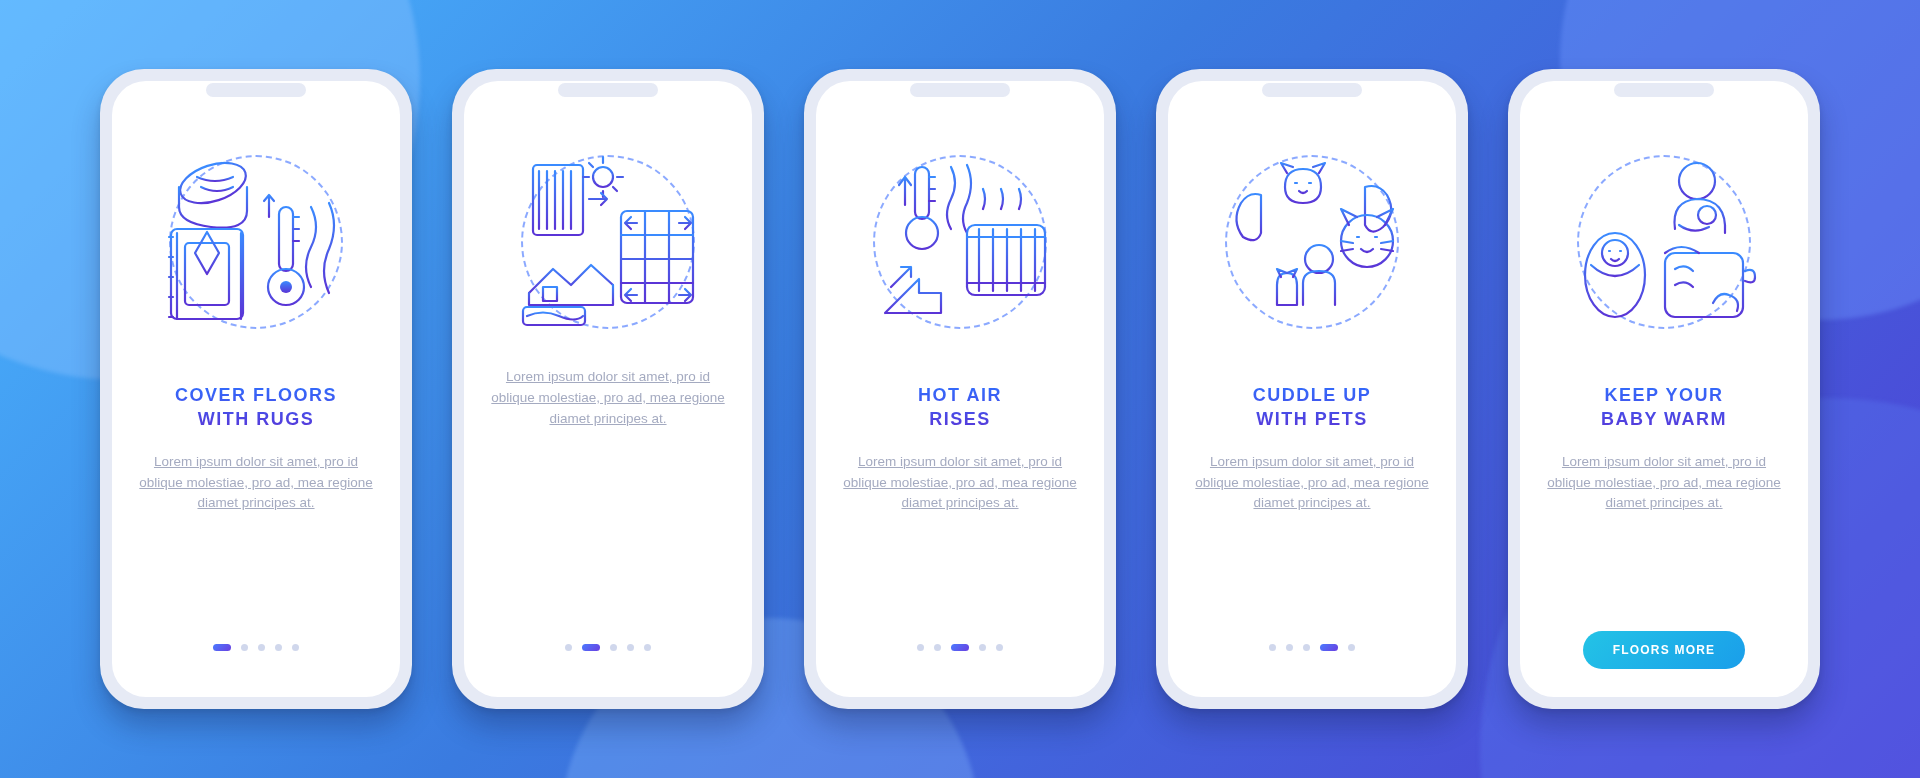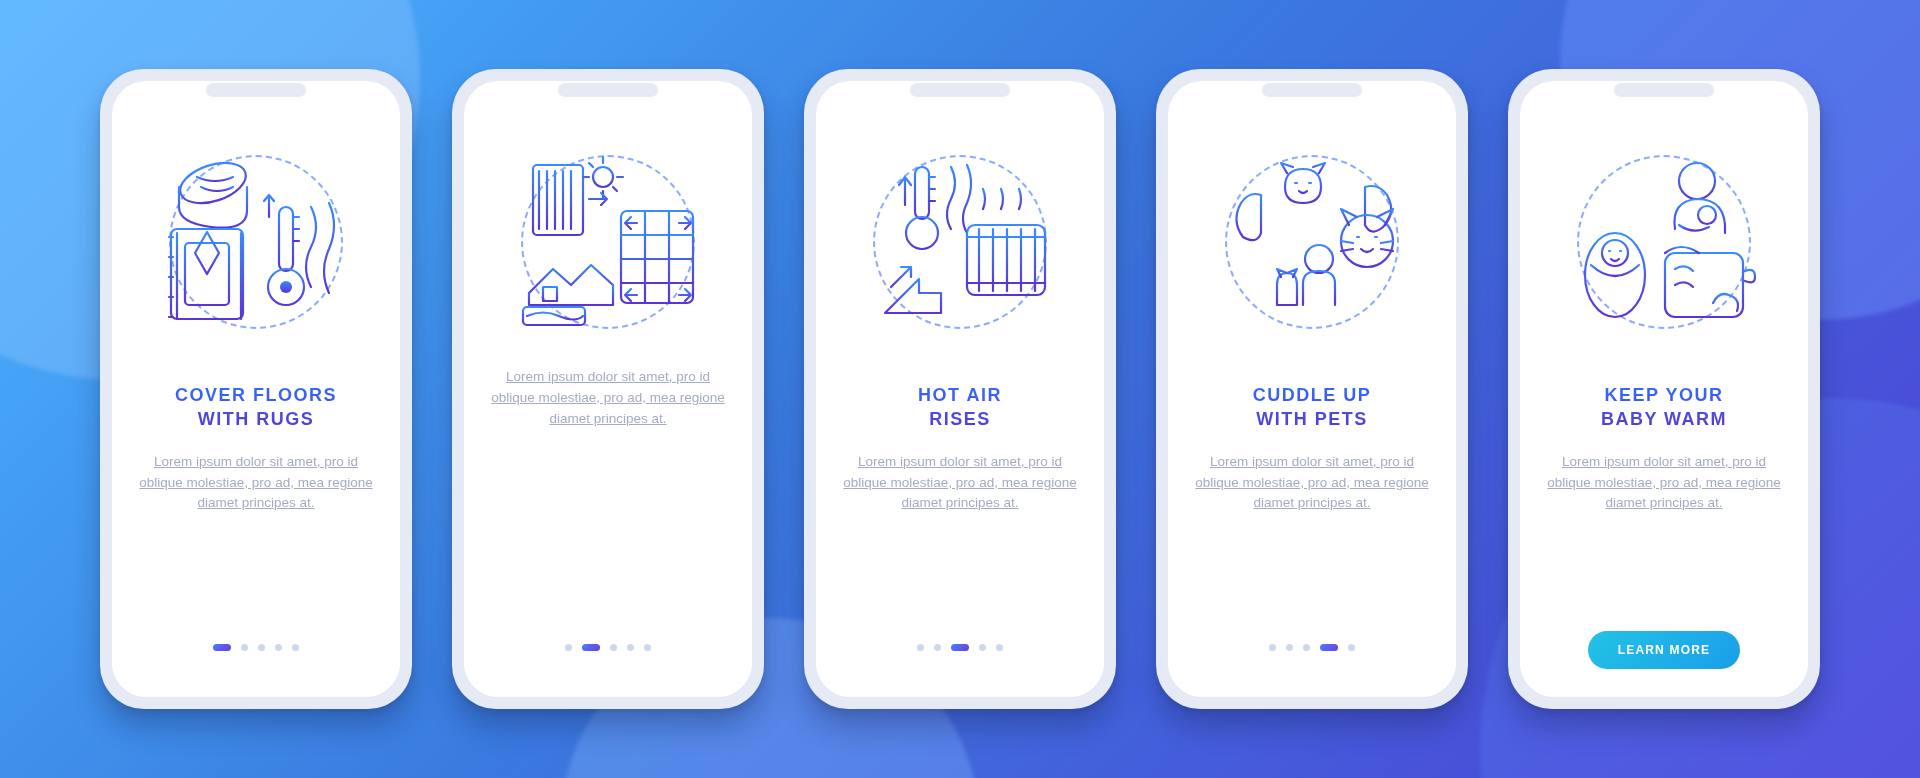--- a/index.html
+++ b/index.html
@@ -322,17 +322,17 @@
             <path d="M154 166 Q160 154 170 158 Q182 162 178 174"></path>
             <path d="M186 134 Q196 130 196 140 Q196 148 186 144"></path>
             <path d="M116 132 Q126 126 134 134 M116 148 Q126 142 134 150"></path>
           </g>
         </svg>
       </div>
       <div class="title">KEEP YOUR
 BABY WARM</div>
       <div class="desc">Lorem ipsum dolor sit amet, pro id oblique molestiae, pro ad, mea regione diamet principes at.</div>
       <div class="spacer"></div>
-      <button class="cta">LEARN MORE</button>
+      <button class="cta">FLOORS MORE</button>
     </div>
   </div>
 
 </div>
 
 </body></html>

